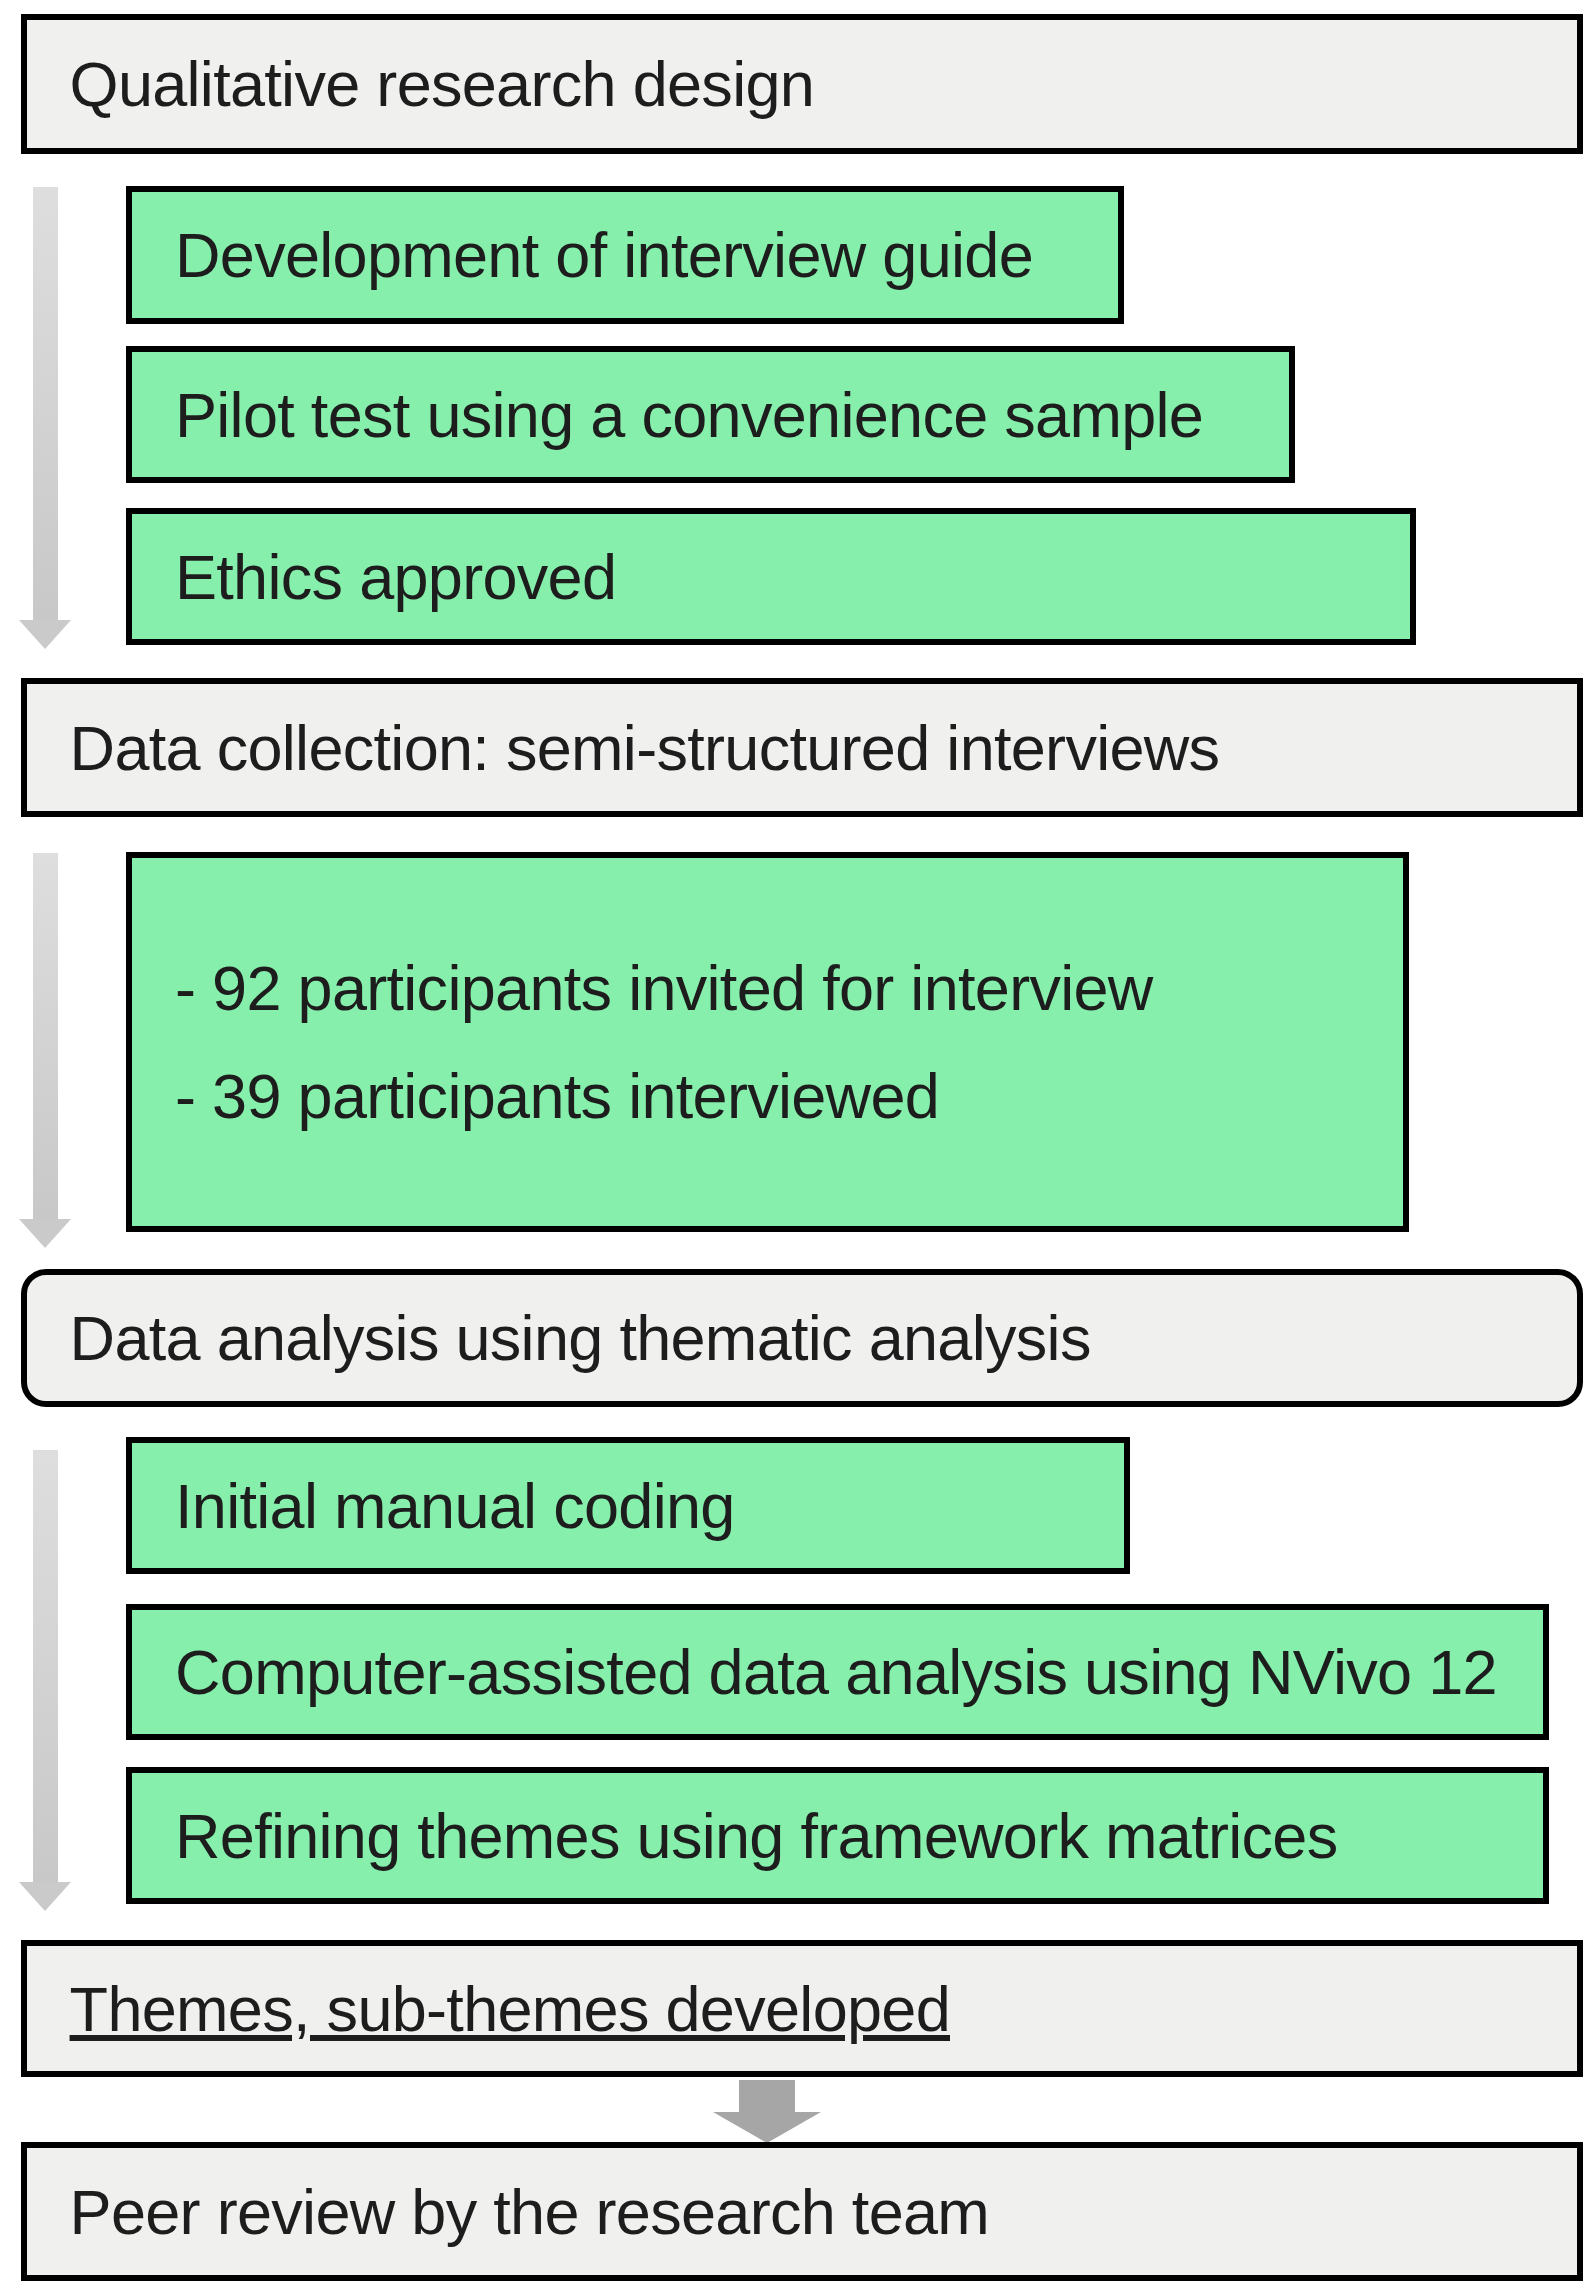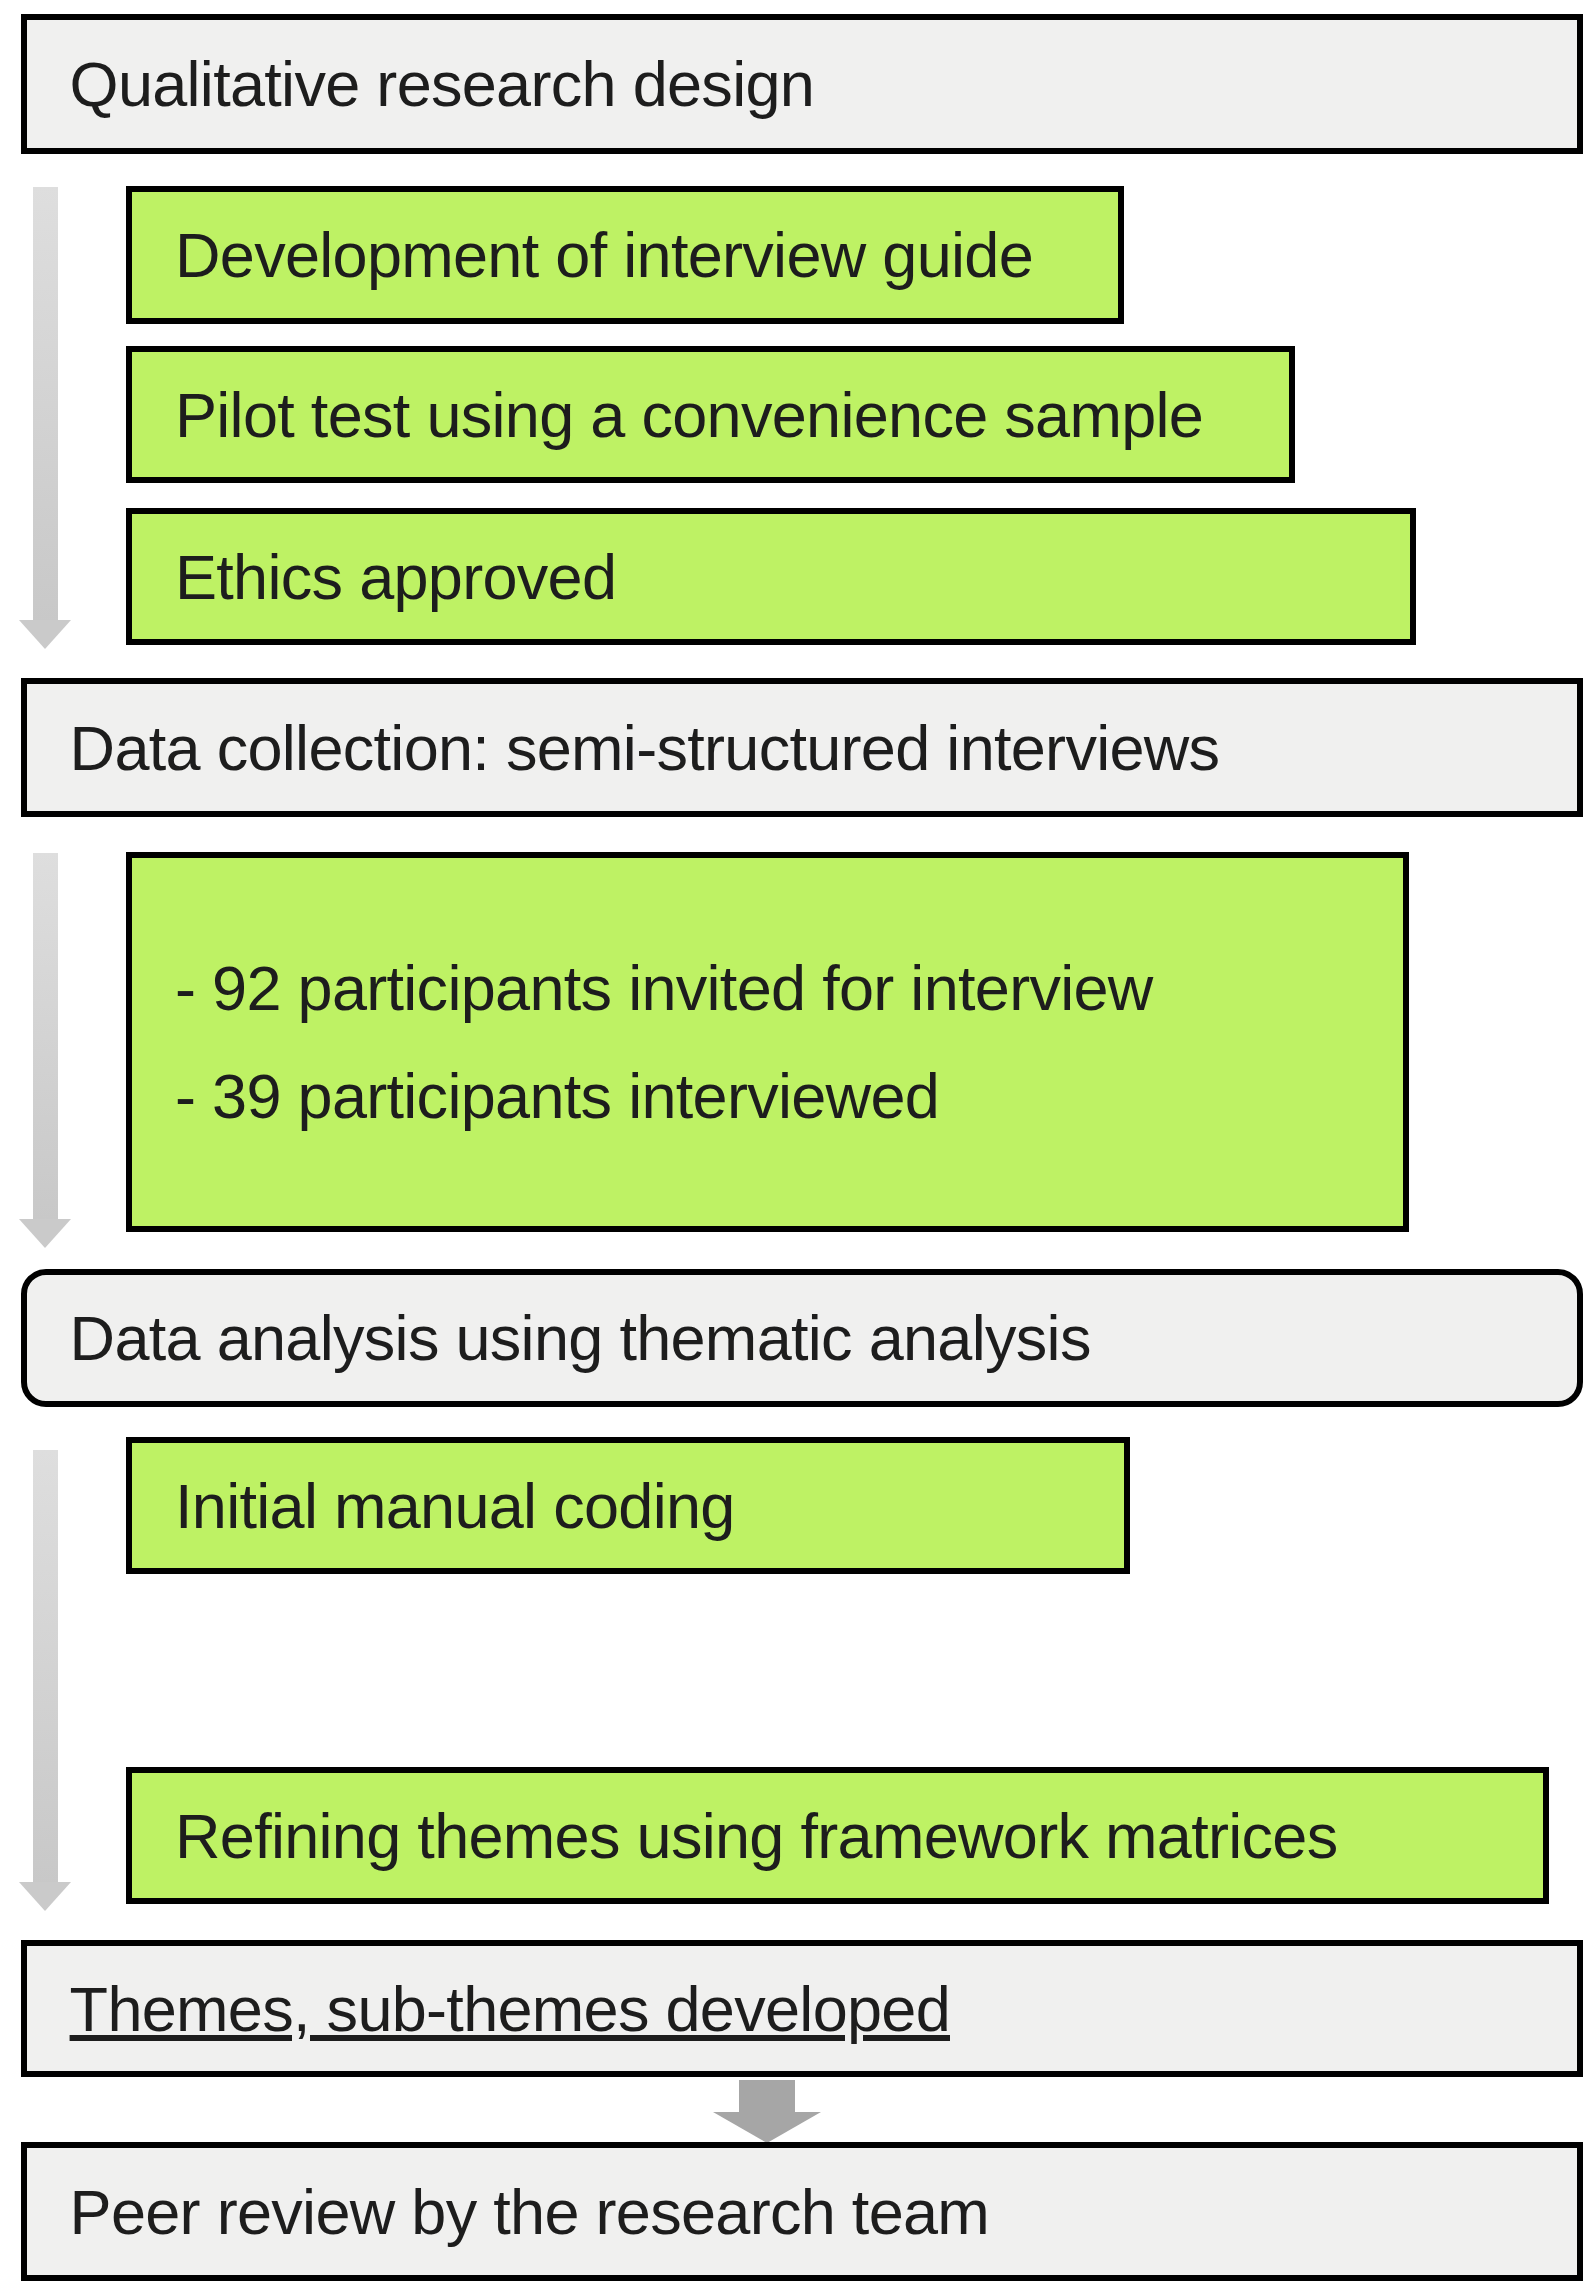--- a/index.html
+++ b/index.html
@@ -27,21 +27,21 @@
     padding-left: 43px;
     white-space: nowrap;
   }
   .hdr {
     left: 20.6px;
     width: 1562px;
     background: #f0f0ef;
   }
   .stp {
     left: 126px;
-    background: #bef264;
+    background: #86efac;
   }
   .multi {
     flex-direction: column;
     align-items: flex-start;
     justify-content: center;
     line-height: 1.72;
   }
   
   .side-shaft {
     position: absolute;
@@ -104,20 +104,21 @@
     <div>- 39 participants interviewed</div>
   </div>
 
   <div class="box hdr" style="top:1269px; height:138px;border-radius:25px;">Data analysis using thematic analysis</div>
 
   <div class="side-shaft" style="top:1450px; height:434px;"></div>
   <div class="side-head" style="top:1882px;"></div>
 
   <div class="box stp" style="top:1437px; height:137px; width:1004px;">Initial manual coding</div>
 
+  <div class="box stp" style="top:1604px; height:136px; width:1423px;">Computer-assisted data analysis using NVivo 12</div>
 
   <div class="box stp" style="top:1767px; height:137px; width:1423px;">Refining themes using framework matrices</div>
 
   <div class="box hdr" style="top:1940px; height:137px;text-decoration:underline;">Themes, sub-themes developed</div>
 
   <div class="mid-shaft"></div>
   <div class="mid-head"></div>
 
   <div class="box hdr" style="top:2142px; height:139px;">Peer review by the research team</div>
 

